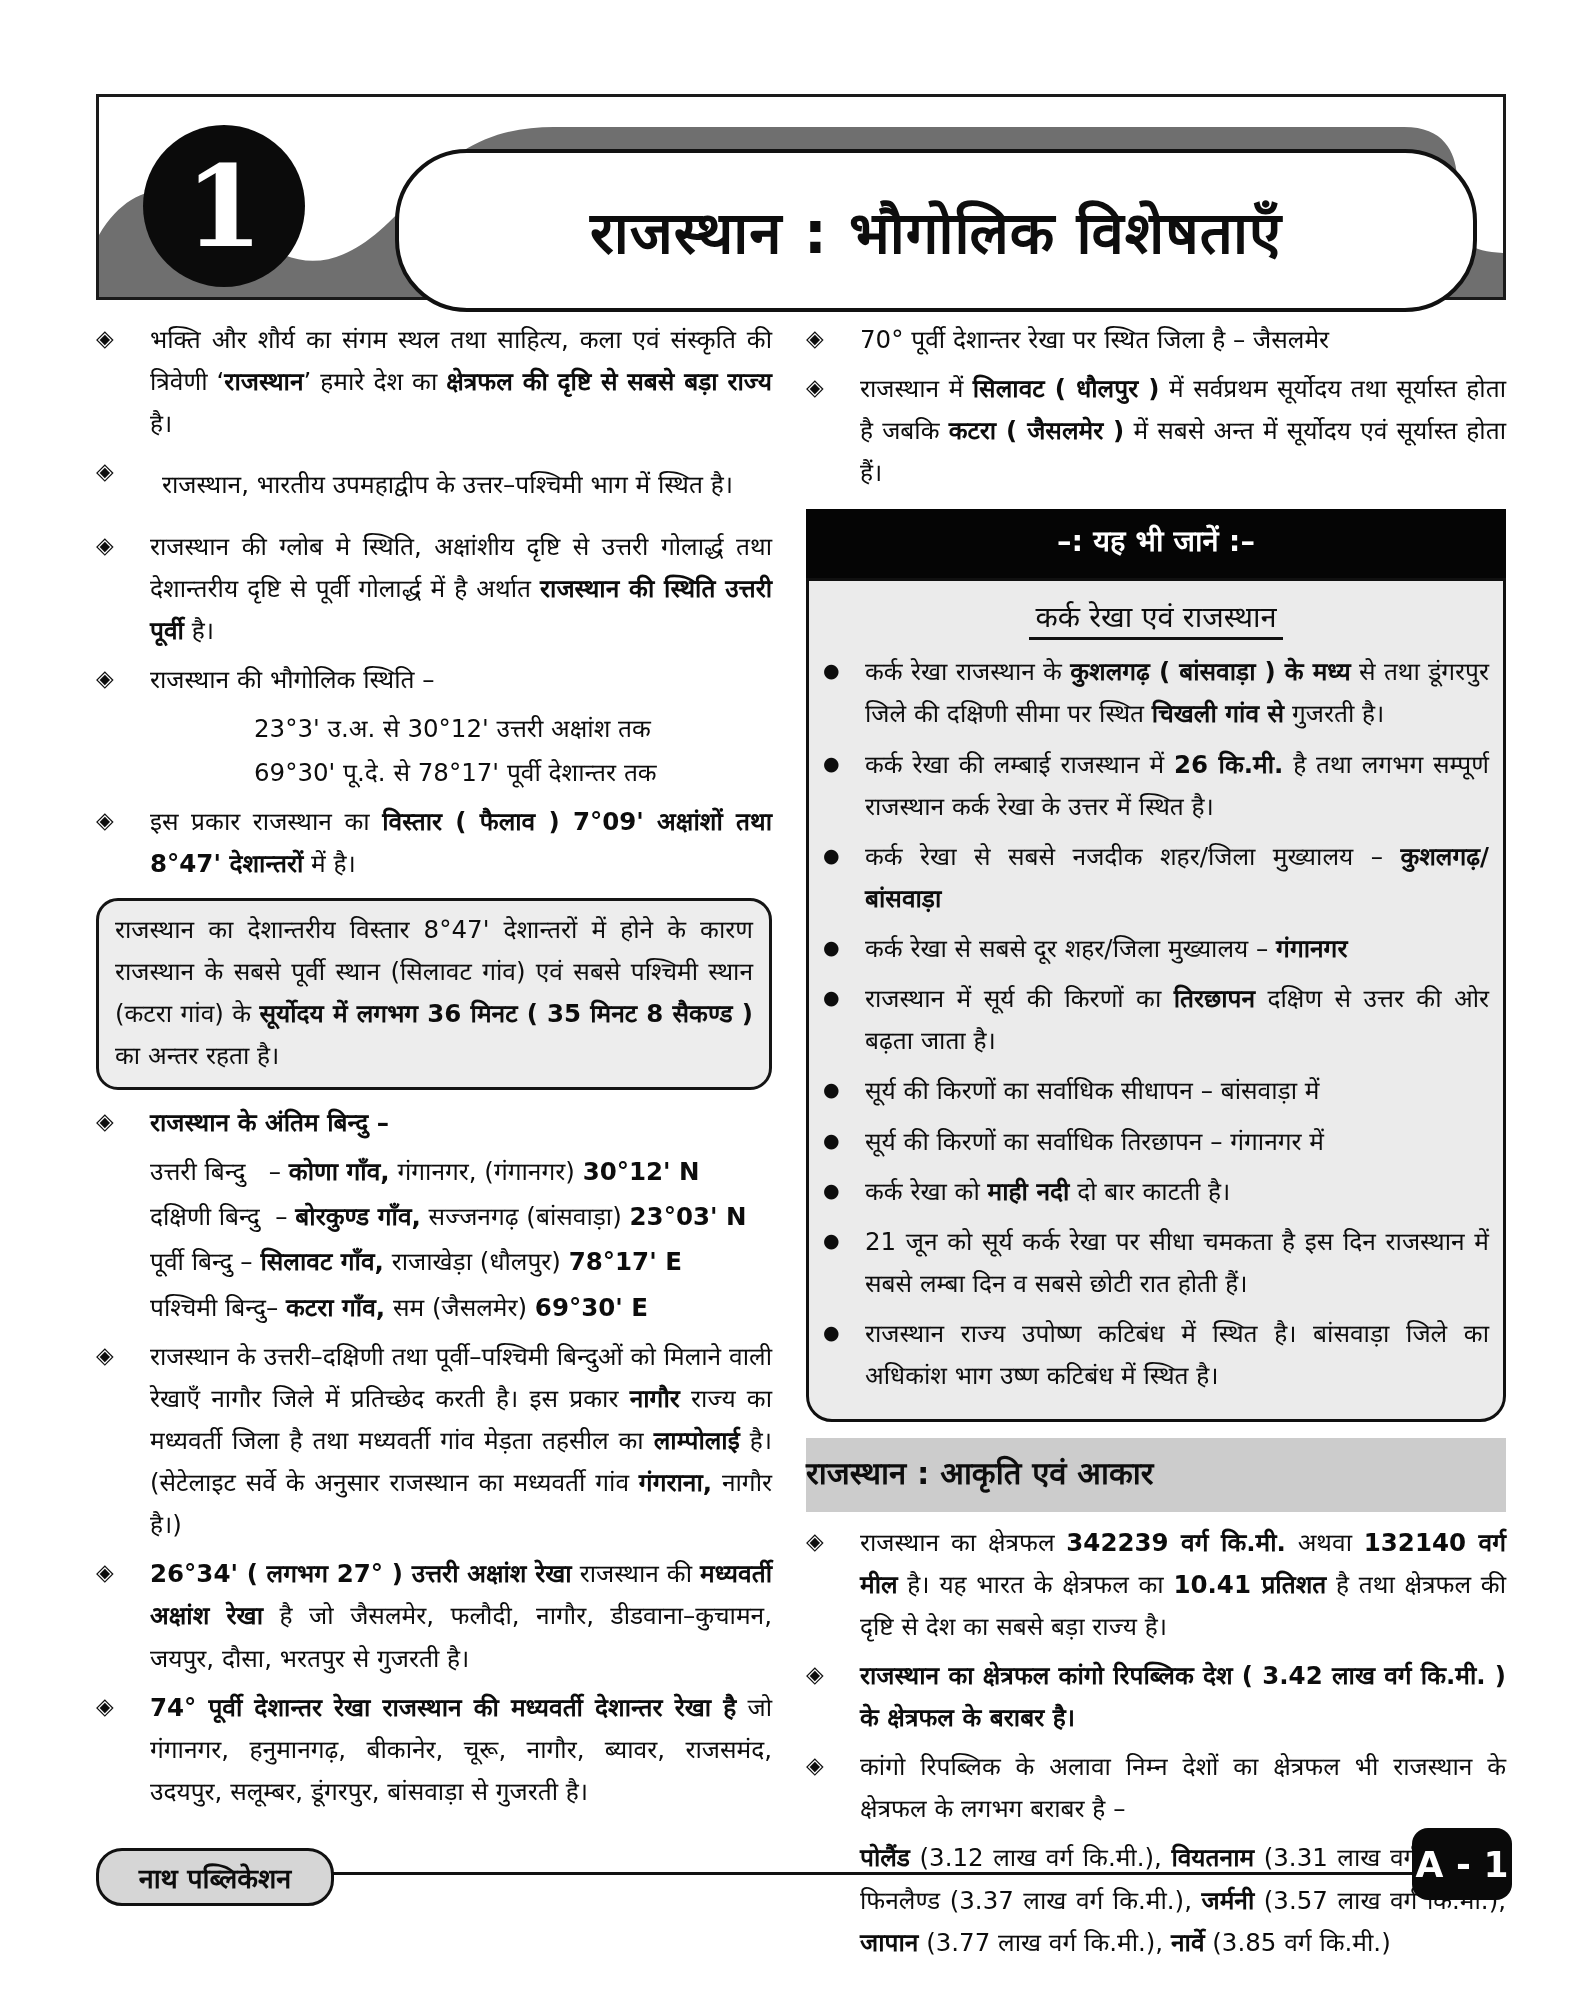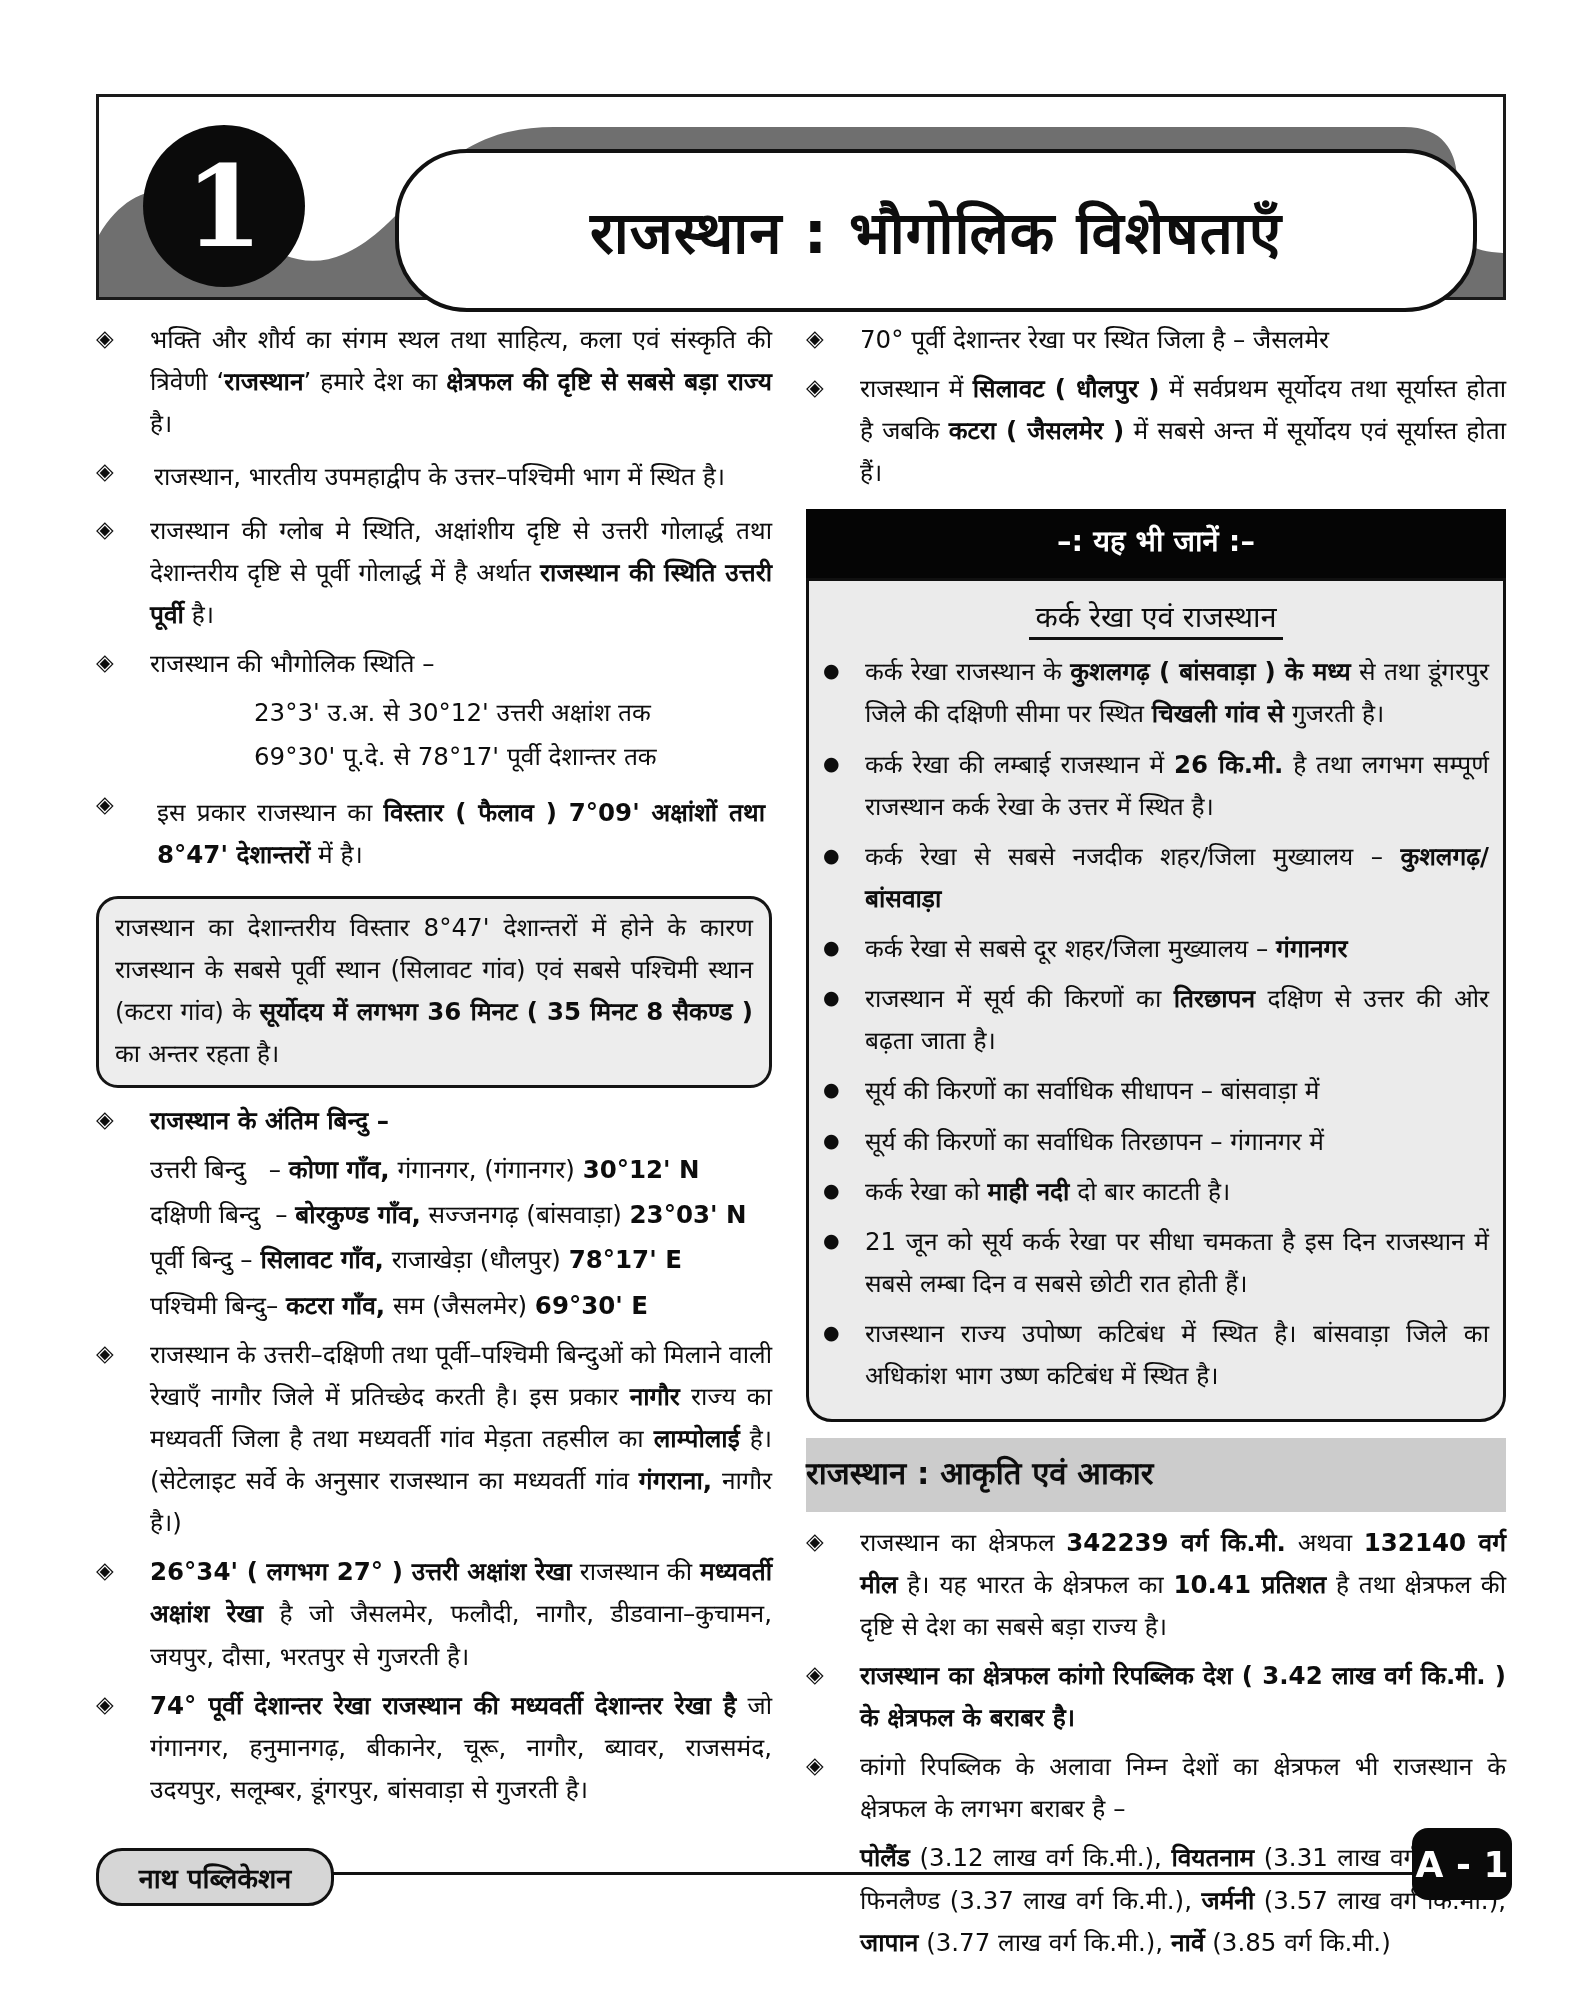--- a/index.html
+++ b/index.html
@@ -81,38 +81,38 @@
   <div class="col col-left">
 
     <div class="li">
       <span class="mk">◈</span>
       <p class="tx" style="margin:0">भक्ति और शौर्य का संगम स्थल तथा साहित्य, कला एवं संस्कृति की त्रिवेणी ‘<b>राजस्थान</b>’ हमारे देश का <b>क्षेत्रफल की दृष्टि से सबसे बड़ा राज्य</b> है।</p>
     </div>
 
 
     <div class="li">
       <span class="mk">◈</span>
-      <p class="tx" style="margin:4px">राजस्थान, भारतीय उपमहाद्वीप के उत्तर–पश्चिमी भाग में स्थित है।</p>
+      <p class="tx" style="margin:12px">राजस्थान, भारतीय उपमहाद्वीप के उत्तर–पश्चिमी भाग में स्थित है।</p>
     </div>
 
     <div class="li">
       <span class="mk">◈</span>
       <p class="tx" style="margin:0">राजस्थान की ग्लोब मे स्थिति, अक्षांशीय दृष्टि से उत्तरी गोलार्द्ध तथा देशान्तरीय दृष्टि से पूर्वी गोलार्द्ध में है अर्थात <b>राजस्थान की स्थिति उत्तरी पूर्वी</b> है।</p>
     </div>
 
     <div class="li">
       <span class="mk">◈</span>
       <p class="tx" style="margin:0">राजस्थान की भौगोलिक स्थिति –</p>
     </div>
     <div class="coord-line">23°3' उ.अ. से 30°12' उत्तरी अक्षांश तक</div>
     <div class="coord-line">69°30' पू.दे. से 78°17' पूर्वी देशान्तर तक</div>
 
     <div class="li">
       <span class="mk">◈</span>
-      <p class="tx" style="margin:7px">इस प्रकार राजस्थान का <b>विस्तार ( फैलाव ) 7°09' अक्षांशों तथा 8°47' देशान्तरों</b> में है।</p>
+      <p class="tx" style="margin:0">इस प्रकार राजस्थान का <b>विस्तार ( फैलाव ) 7°09' अक्षांशों तथा 8°47' देशान्तरों</b> में है।</p>
     </div>
 
     <div class="note-box">राजस्थान का देशान्तरीय विस्तार 8°47' देशान्तरों में होने के कारण राजस्थान के सबसे पूर्वी स्थान (सिलावट गांव) एवं सबसे पश्चिमी स्थान (कटरा गांव) के <b>सूर्योदय में लगभग 36 मिनट ( 35 मिनट 8 सैकण्ड )</b> का अन्तर रहता है।</div>
 
     <div class="li">
       <span class="mk">◈</span>
       <p class="tx" style="margin:0"><b>राजस्थान के अंतिम बिन्दु –</b></p>
     </div>
     <div class="pts-row">उत्तरी बिन्दु&nbsp;&nbsp;&nbsp;– <b>कोणा गाँव,</b> गंगानगर, (गंगानगर) <b>30°12' N</b></div>
     <div class="pts-row">दक्षिणी बिन्दु&nbsp;&nbsp;– <b>बोरकुण्ड गाँव,</b> सज्जनगढ़ (बांसवाड़ा) <b>23°03' N</b></div>

